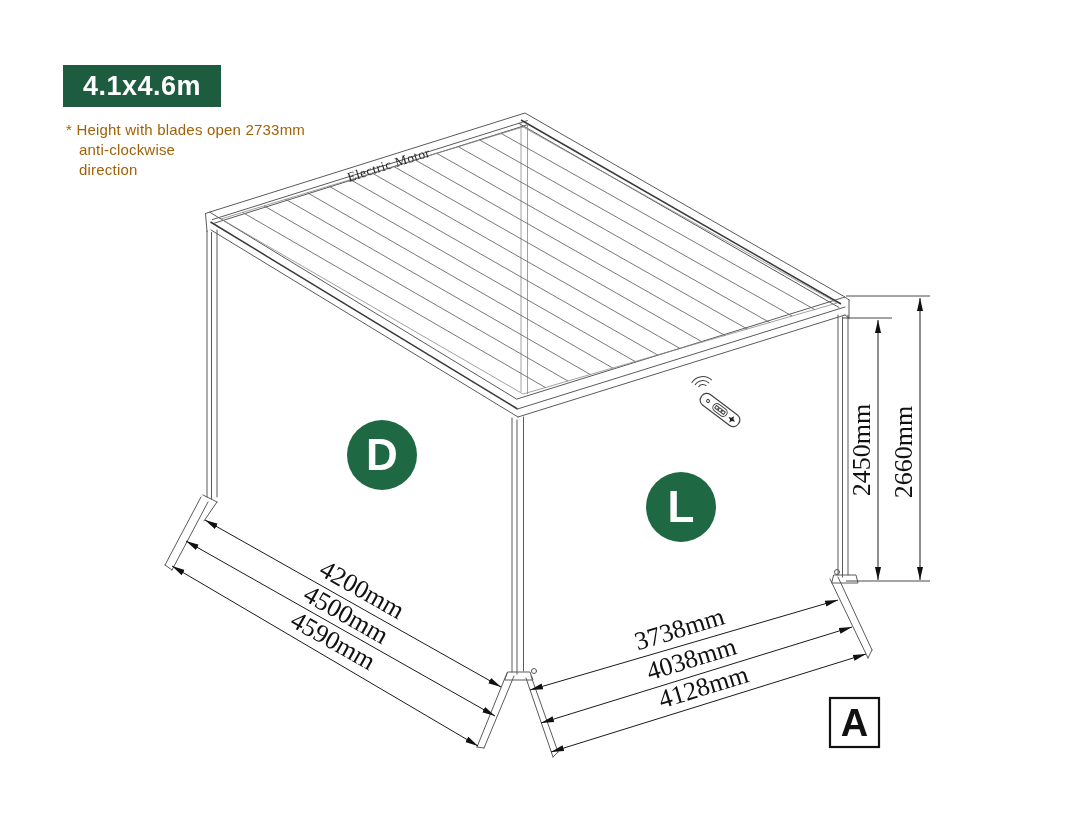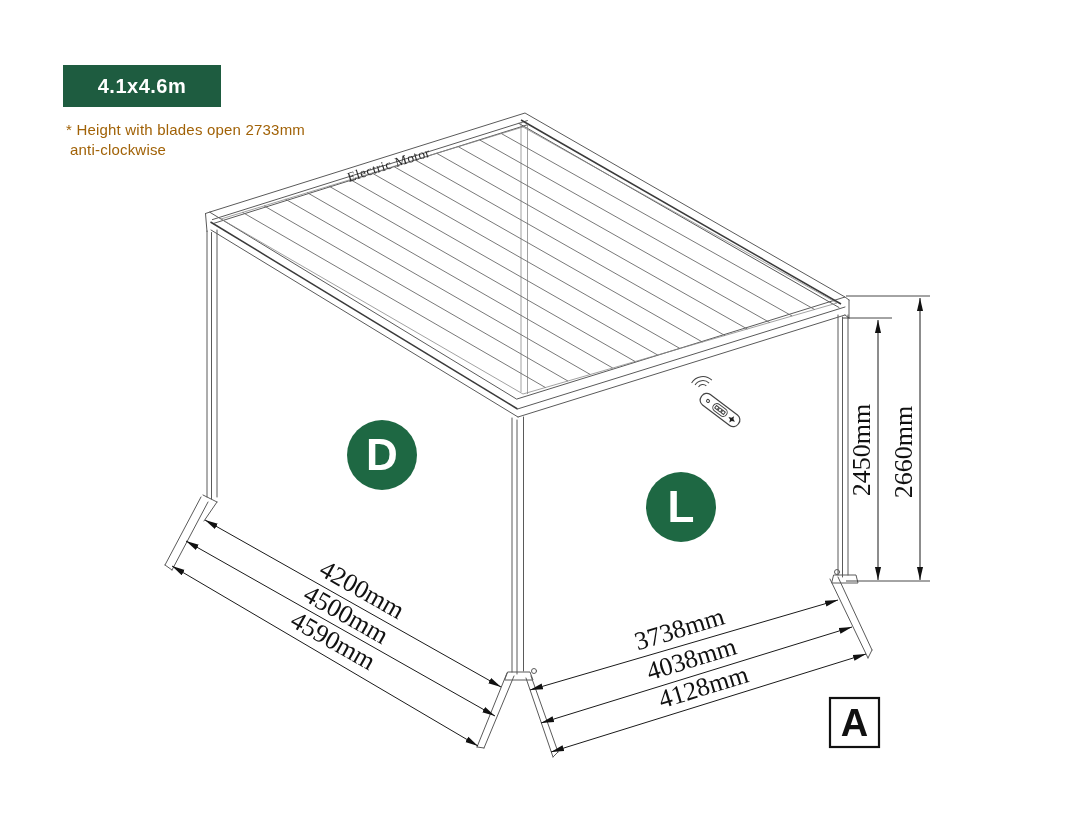--- a/index.html
+++ b/index.html
@@ -1,23 +1,23 @@
 <!DOCTYPE html>
 <html><head>
 <meta charset="utf-8">
 <style>
   html,body{margin:0;padding:0;background:#ffffff;}
   .page{position:relative;width:1080px;height:831px;background:#ffffff;
         font-family:"Liberation Sans",sans-serif;overflow:hidden;}
   .badge{position:absolute;left:63px;top:65px;width:158px;height:42px;
-         background:#1E5C40;color:#ffffff;font-size:20px;font-weight:bold;
+         background:#1E5C40;color:#ffffff;font-size:27px;font-weight:bold;
          display:flex;align-items:center;justify-content:center;letter-spacing:.5px;}
   .notes{position:absolute;left:66px;top:120px;color:#a16207;font-size:15px;
          line-height:20px;letter-spacing:.2px;}
-  .note.indent{margin-left:4px;}
+  .note.indent{margin-left:13px;}
   svg.drawing{position:absolute;left:0;top:0;width:1080px;height:831px;}
   
   .s   {stroke:#5a5a5a;stroke-width:1;fill:none;stroke-linejoin:round;stroke-linecap:round;}
   .s2  {stroke:#8a8a8a;stroke-width:.8;fill:none;}
   .sd  {stroke:#3a3a3a;stroke-width:1.5;fill:none;}
   .lv  {stroke:#6a6a6a;stroke-width:.9;}
   
   .ext {stroke:#333333;stroke-width:.9;fill:none;}
   .dim {stroke:#1A1A1A;stroke-width:1;fill:none;}
   .dimtxt{font-family:"Liberation Serif",serif;font-size:26px;fill:#111111;text-anchor:middle;}
@@ -33,20 +33,21 @@
 </head>
 <body>
 
 <div class="page">
 
   <div class="badge">4.1x4.6m</div>
 
   <div class="notes">
     <div class="note">* Height with blades open 2733mm</div>
     <div class="note indent">anti-clockwise</div>
+    <div class="note indent">direction</div>
   </div>
 
   <svg class="drawing" viewBox="0 0 1080 831">
     <defs>
       <marker id="arw" viewBox="0 0 12 8" refX="12" refY="4" markerWidth="13" markerHeight="9" markerUnits="userSpaceOnUse" orient="auto-start-reverse">
         <path d="M12,4 L0,1.2 L0,6.8 Z" fill="#111111"></path>
       </marker>
     </defs>
 
     <g>

